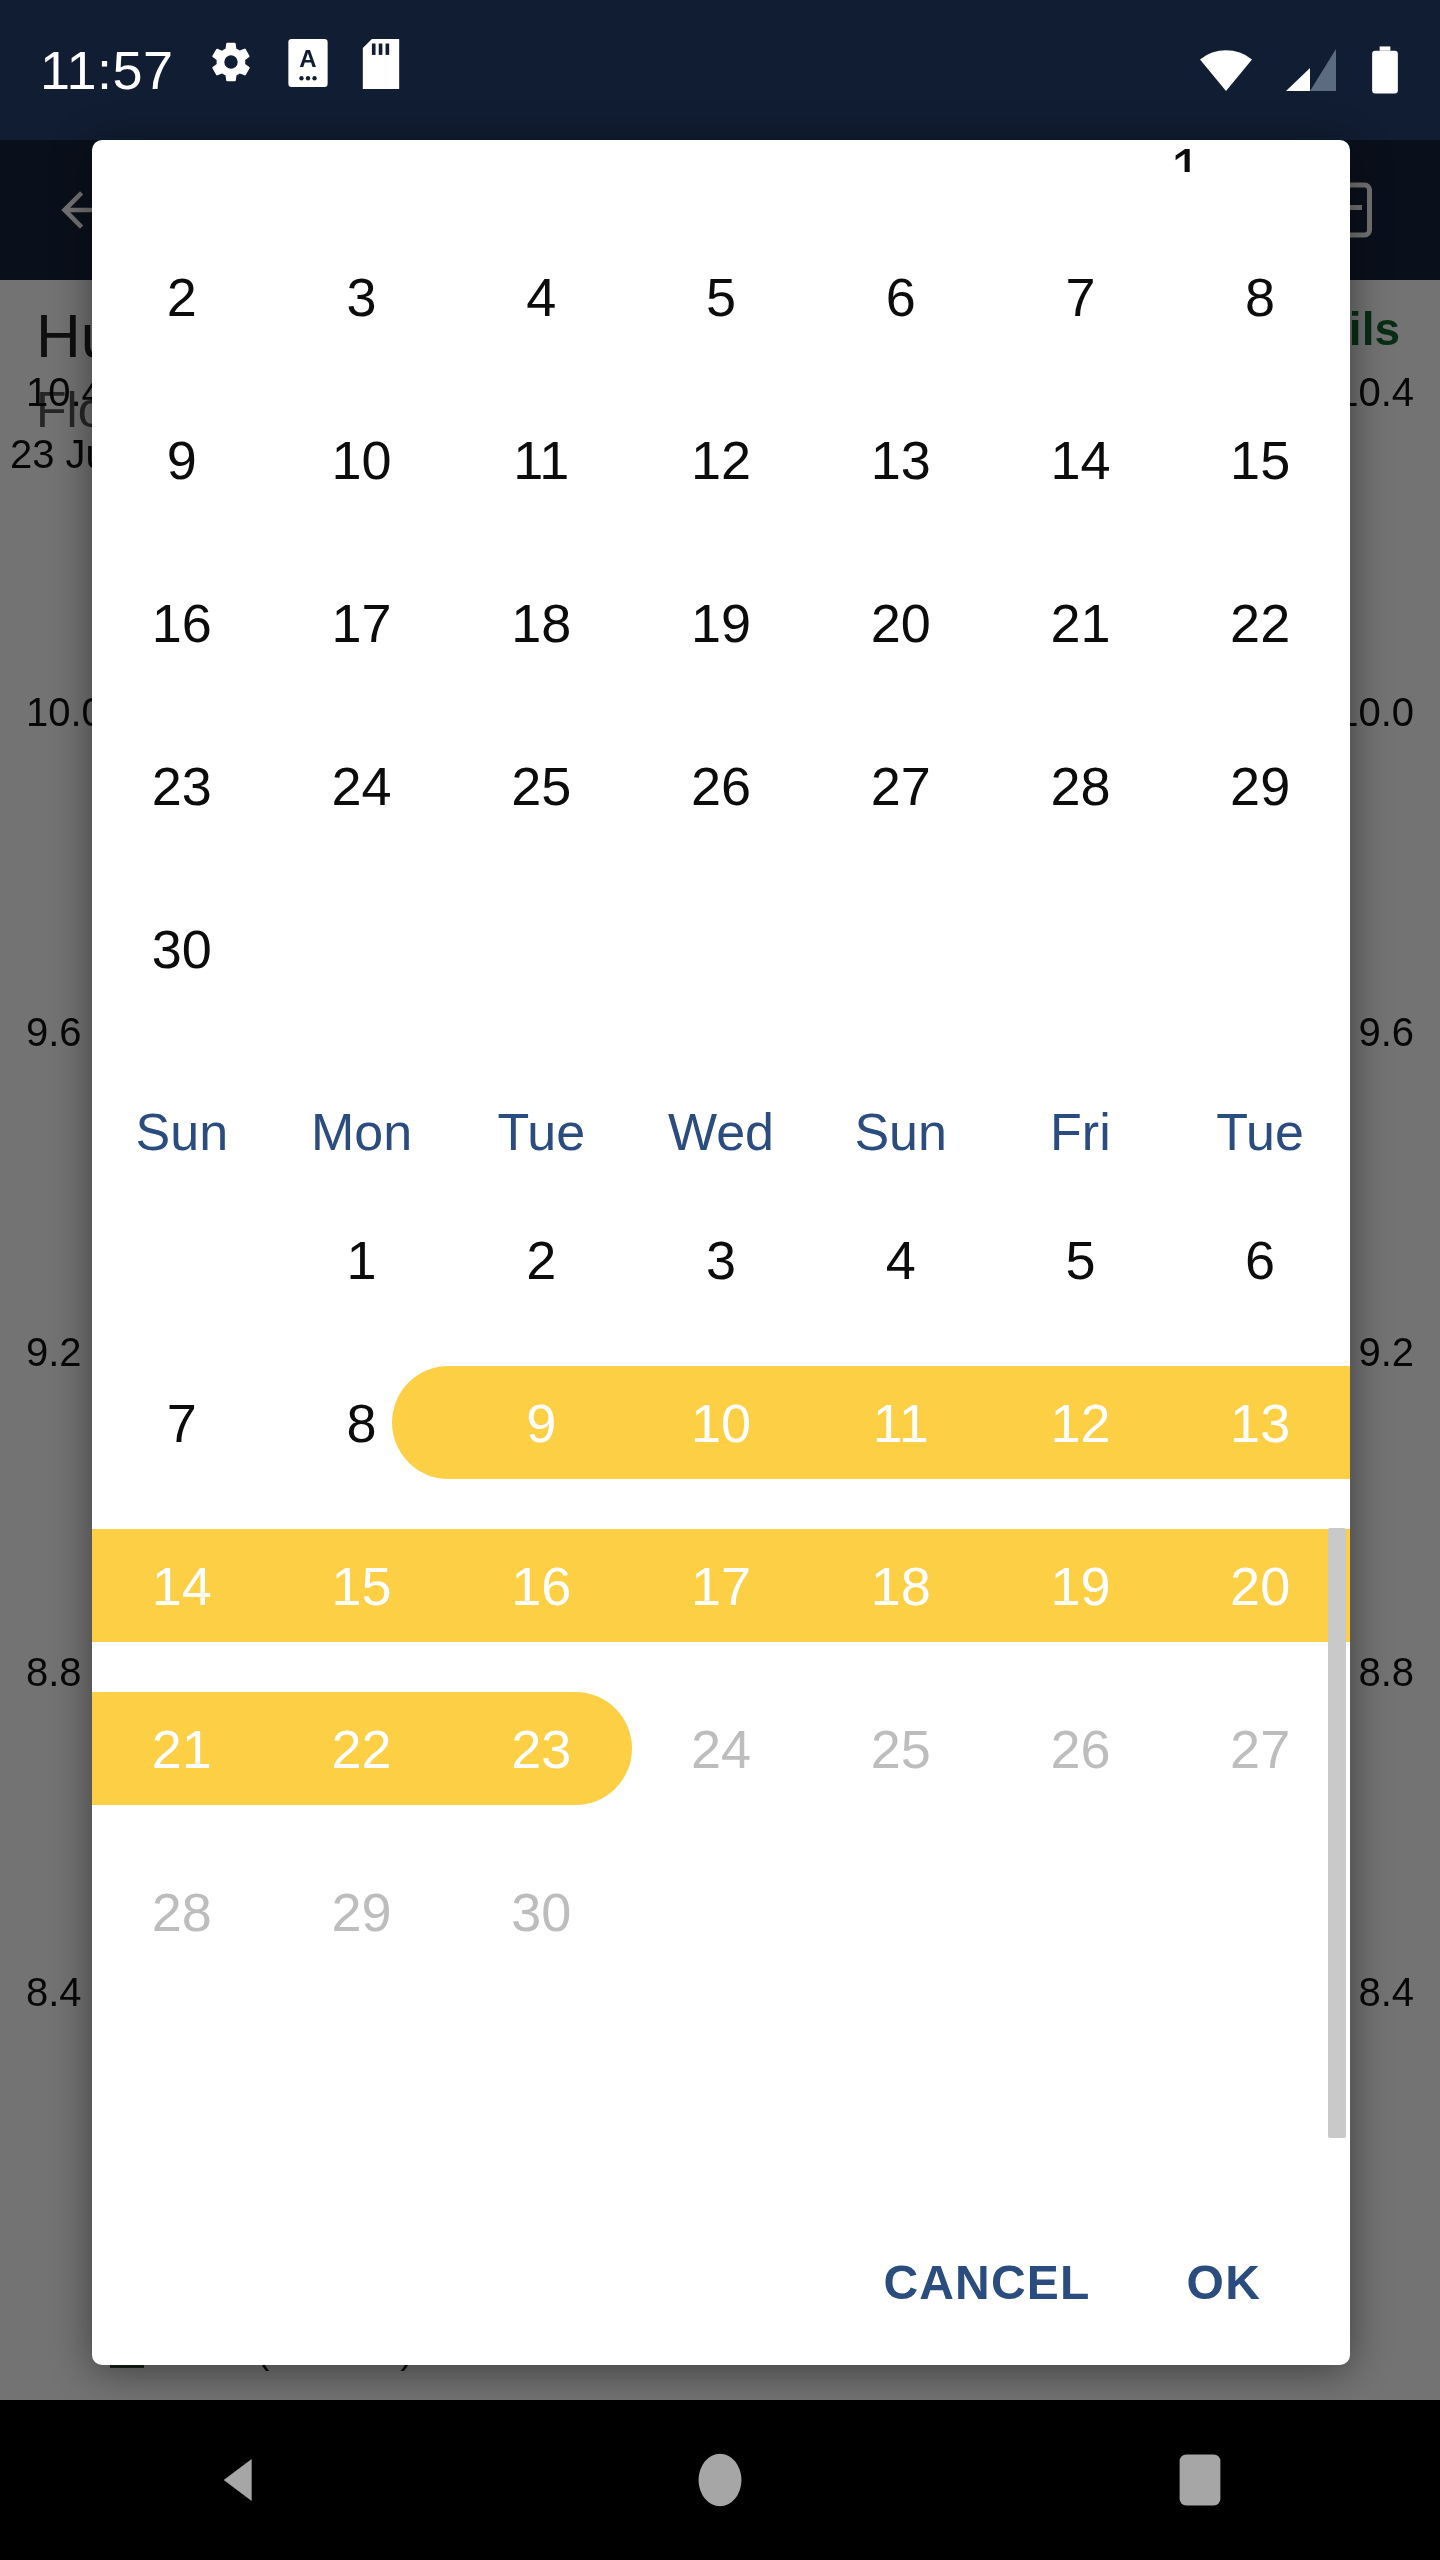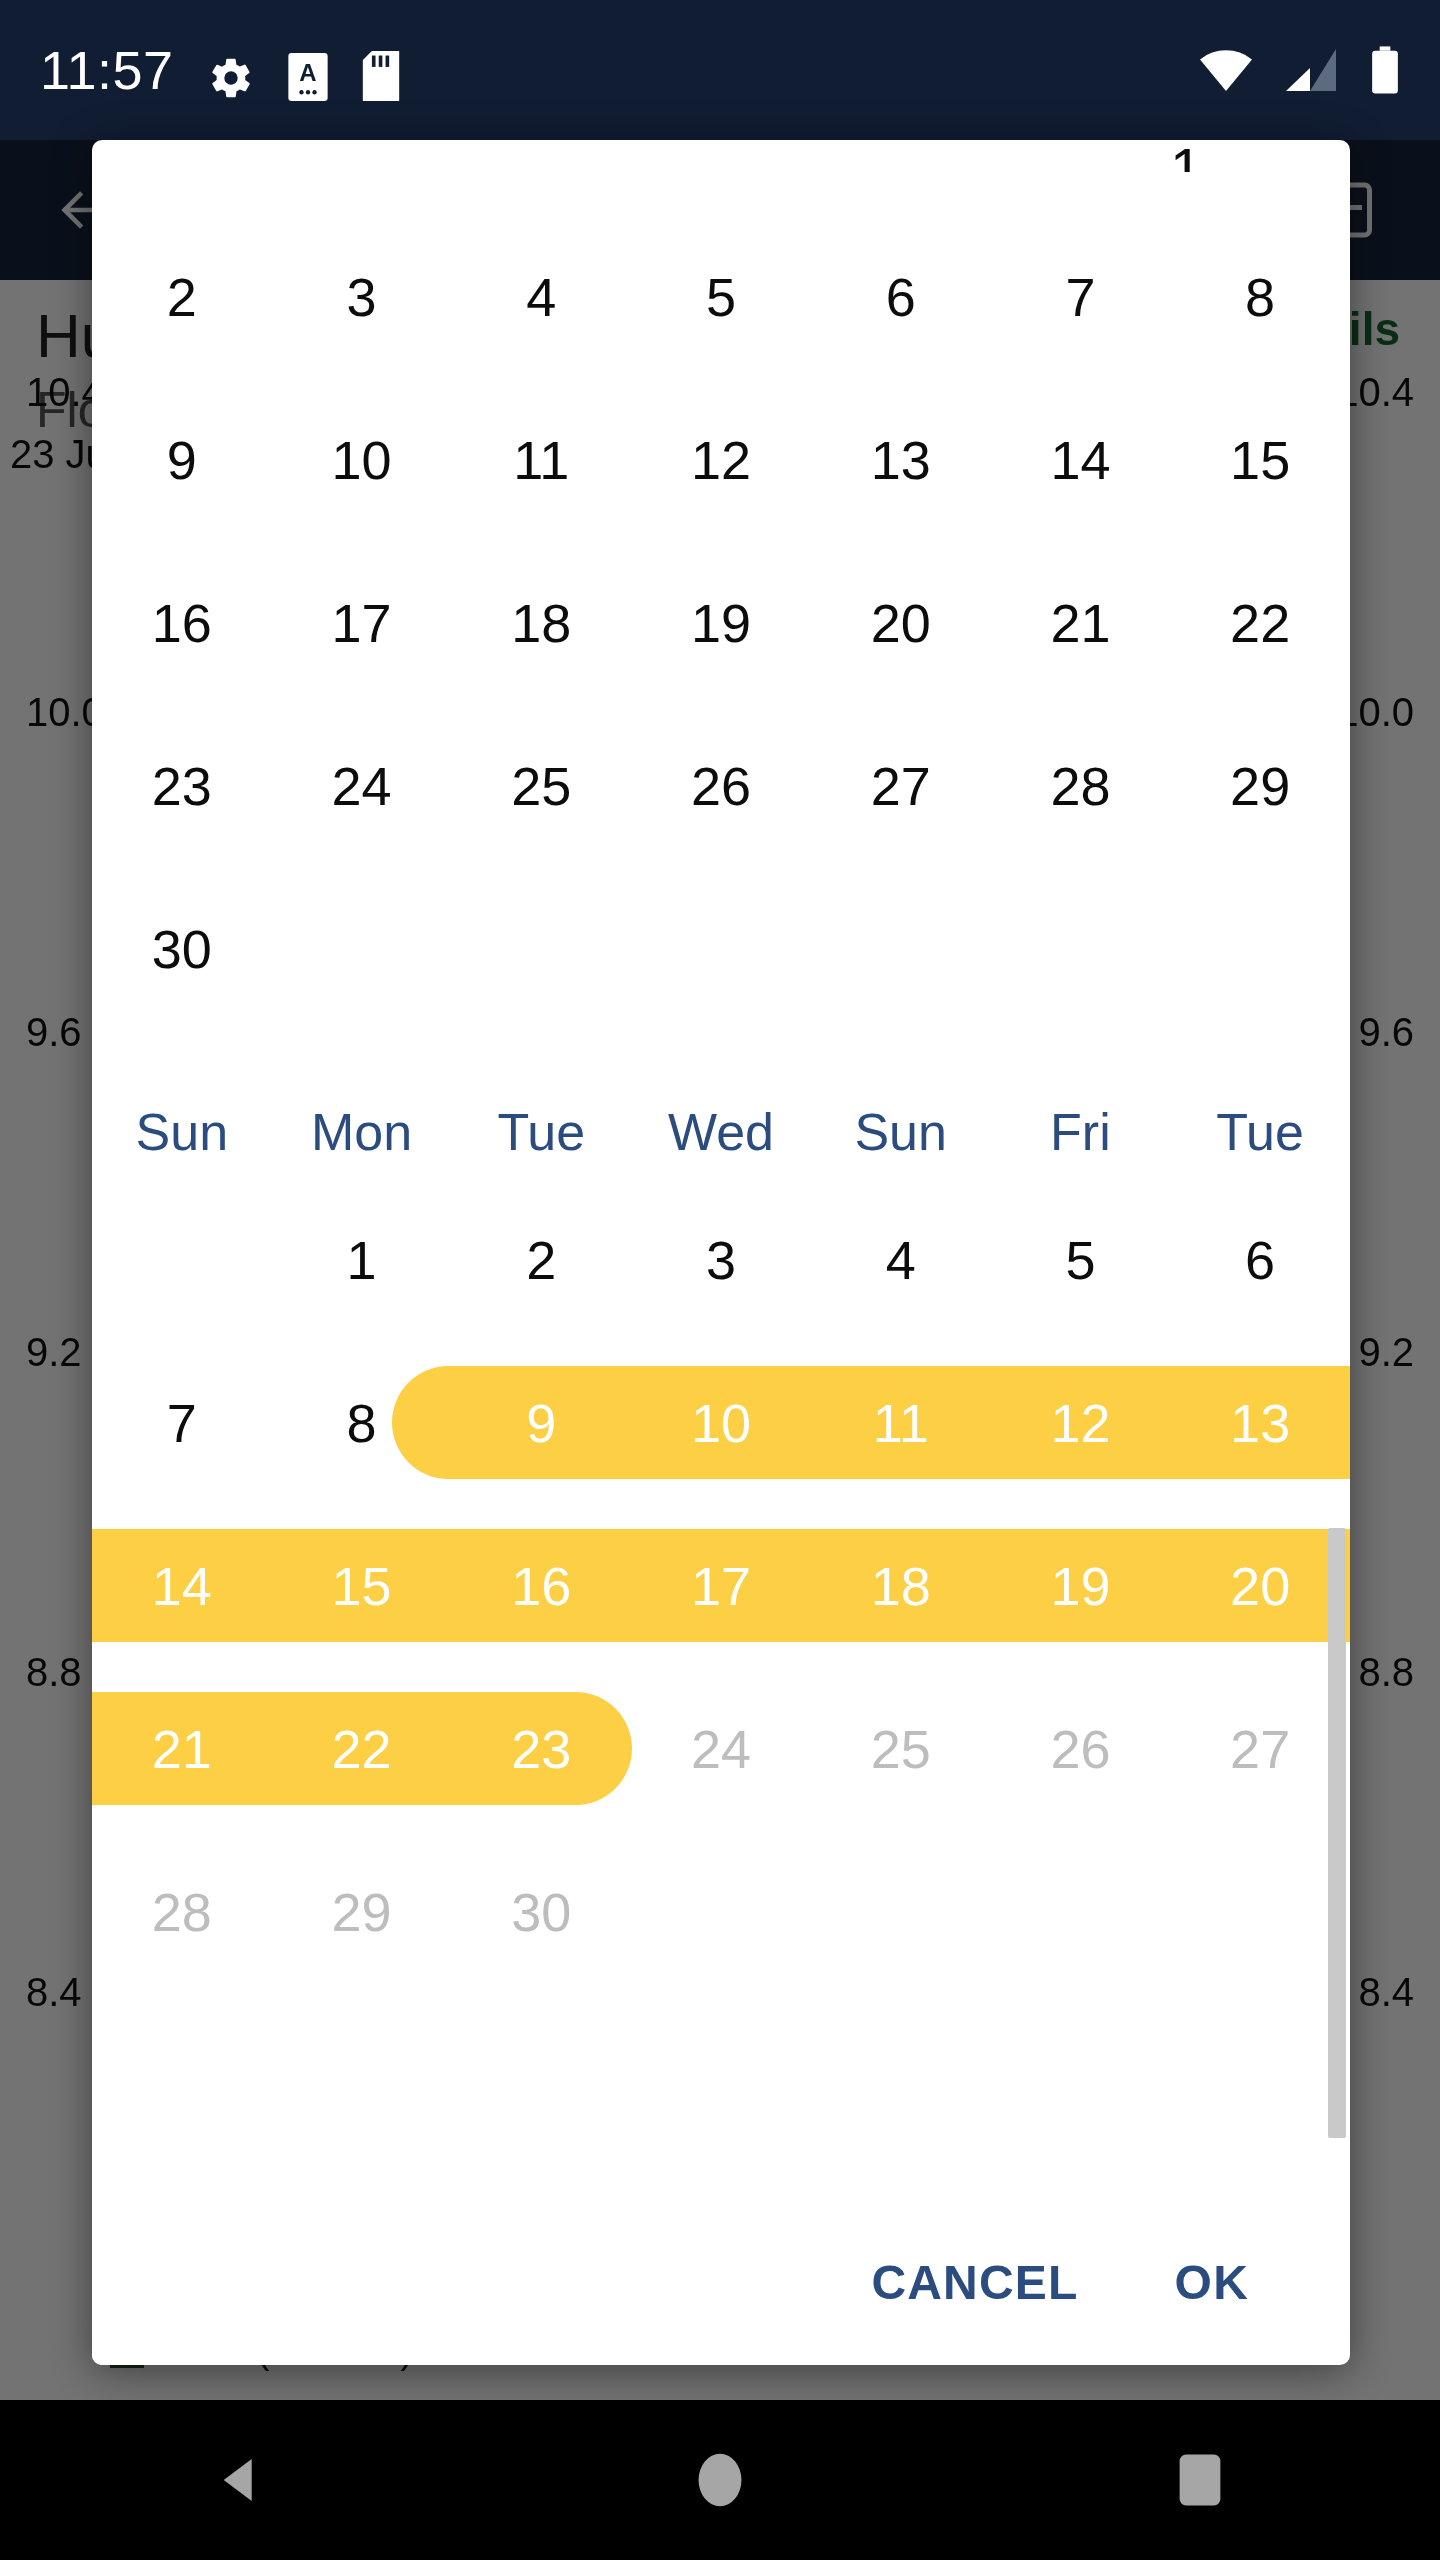--- a/index.html
+++ b/index.html
@@ -15,21 +15,21 @@
     position:absolute; left:0; top:0; width:1440px; height:2400px;
     background:#ffffff;
   }
   #status-bar {
     position:absolute; left:0; top:0; width:1440px; height:140px;
     background:#111d33;
     display:flex; align-items:center;
     padding:0 40px;
     z-index:5;
   }
-  #status-left { display:flex; align-items:flex-end; gap:34px; }
+  #status-left { display:flex; align-items:flex-start; gap:34px; }
   #clock { color:#fff; font-size:54px; letter-spacing:0.5px; }
   .sb-icon { display:inline-flex; align-items:center; justify-content:center; }
   #status-right { margin-left:auto; display:flex; align-items:center; gap:34px; }
 
   #app-bar {
     position:absolute; left:0; top:140px; width:1440px; height:140px;
     background:#17243d;
   }
   #app-bar-back { position:absolute; left:52px; top:42px; }
   #app-bar-action { position:absolute; right:58px; top:38px; }
@@ -116,21 +116,21 @@
   .range-bar.round-end   { border-top-right-radius:60px; border-bottom-right-radius:60px; }
 
   #dialog-scrollbar {
     position:absolute; right:4px; top:1388px;
     width:18px; height:610px;
     background:#c9c9c9; border-radius:2px;
     z-index:30;
   }
 
   #dialog-actions {
-    position:absolute; left:0; bottom:0; width:1235px; height:165px;
+    position:absolute; left:12px; bottom:0; width:1235px; height:165px;
     display:flex; align-items:center; justify-content:flex-end;
     gap:96px; padding-right:78px;
     background:#fff;
   }
   .dialog-btn {
     font-size:48px; font-weight:700; color:#2b4c7e;
     letter-spacing:1.2px; background:none; border:none;
     font-family:"Liberation Sans", sans-serif; cursor:pointer;
   }
 

